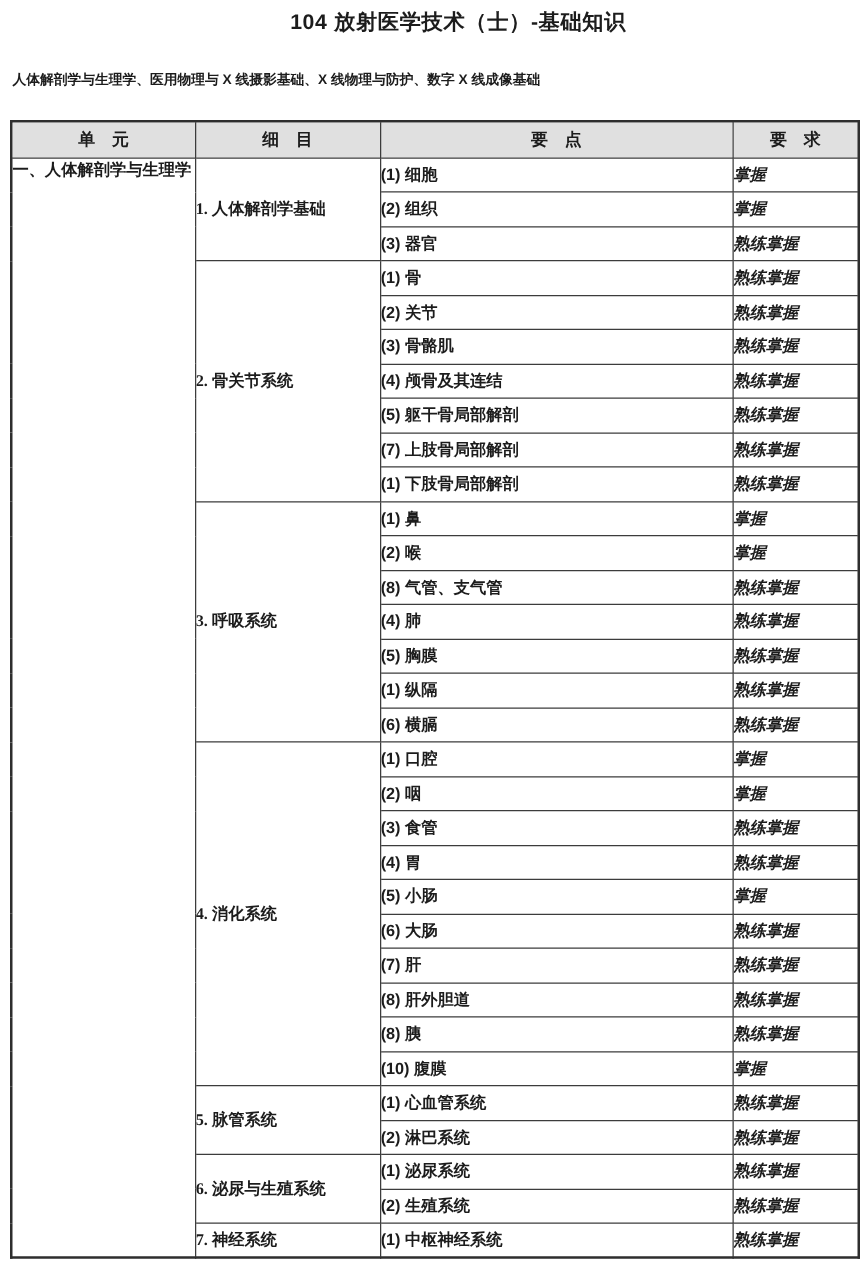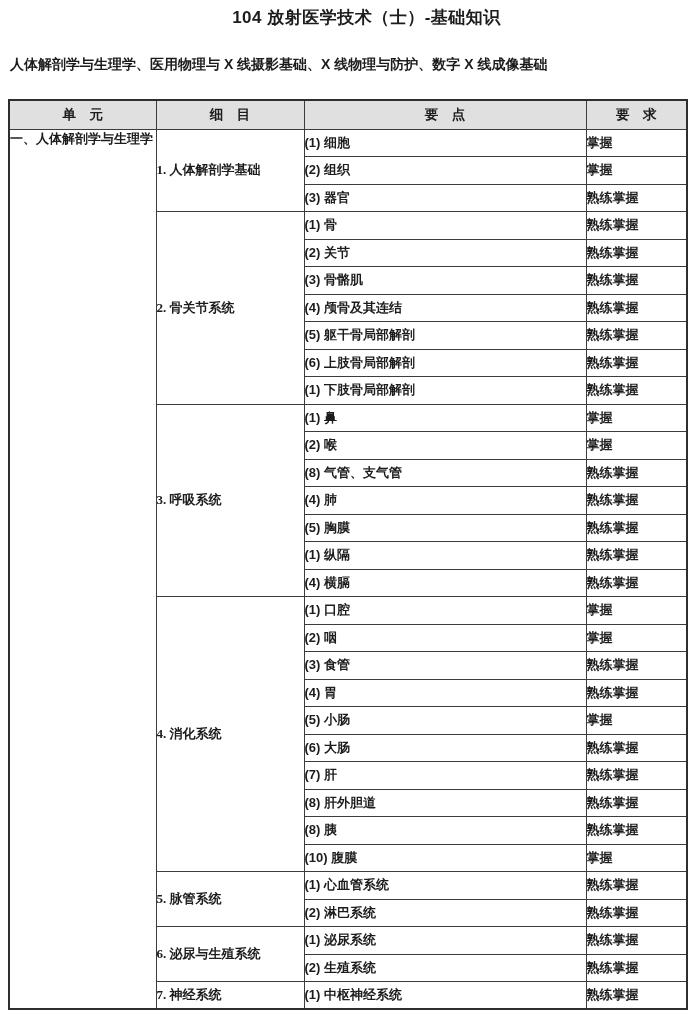--- a/index.html
+++ b/index.html
@@ -16,21 +16,21 @@
   .doc-title {
     margin: 0;
     padding-top: 6px;
     text-align: center;
     font-size: 17px;
     letter-spacing: 0.5px;
     padding-left: 40px;
   }
   .doc-subtitle {
     margin: 27px 0 0 10px;
-    font-size: 14px;
+    font-size: 11px;
   }
   table.syllabus {
     margin: 25px 0 0 8px;
     width: 678px;
     border-collapse: collapse;
     table-layout: fixed;
     border: 2px solid #2e2e2e;
   }
   table.syllabus th,
   table.syllabus td {
@@ -58,20 +58,21 @@
     padding-left: 7px;
     font-family: Liberation Serif, serif;
   }
   td.point-cell {
     vertical-align: middle;
     padding-left: 7px;
   }
   td.req-cell {
     vertical-align: middle;
     padding-left: 7px;
+    font-style: italic;
   }
 </style>
 </head>
 <body>
 
 <h1 class="doc-title">104 放射医学技术（士）-基础知识</h1>
 
 <div class="doc-subtitle">人体解剖学与生理学、医用物理与 X 线摄影基础、X 线物理与防护、数字 X 线成像基础</div>
 
 <table class="syllabus">
@@ -119,21 +120,21 @@
       </tr>
       <tr>
         <td class="point-cell">(4) 颅骨及其连结</td>
         <td class="req-cell">熟练掌握</td>
       </tr>
       <tr>
         <td class="point-cell">(5) 躯干骨局部解剖</td>
         <td class="req-cell">熟练掌握</td>
       </tr>
       <tr>
-        <td class="point-cell">(6) 上肢骨局部解剖</td>
+        <td class="point-cell">(7) 上肢骨局部解剖</td>
         <td class="req-cell">熟练掌握</td>
       </tr>
       <tr>
         <td class="point-cell">(1) 下肢骨局部解剖</td>
         <td class="req-cell">熟练掌握</td>
       </tr>
       <tr>
         <td rowspan="7" class="section-cell">3. 呼吸系统</td>
         <td class="point-cell">(1) 鼻</td>
         <td class="req-cell">掌握</td>
@@ -152,21 +153,21 @@
       </tr>
       <tr>
         <td class="point-cell">(5) 胸膜</td>
         <td class="req-cell">熟练掌握</td>
       </tr>
       <tr>
         <td class="point-cell">(1) 纵隔</td>
         <td class="req-cell">熟练掌握</td>
       </tr>
       <tr>
-        <td class="point-cell">(4) 横膈</td>
+        <td class="point-cell">(6) 横膈</td>
         <td class="req-cell">熟练掌握</td>
       </tr>
       <tr>
         <td rowspan="10" class="section-cell">4. 消化系统</td>
         <td class="point-cell">(1) 口腔</td>
         <td class="req-cell">掌握</td>
       </tr>
       <tr>
         <td class="point-cell">(2) 咽</td>
         <td class="req-cell">掌握</td>

